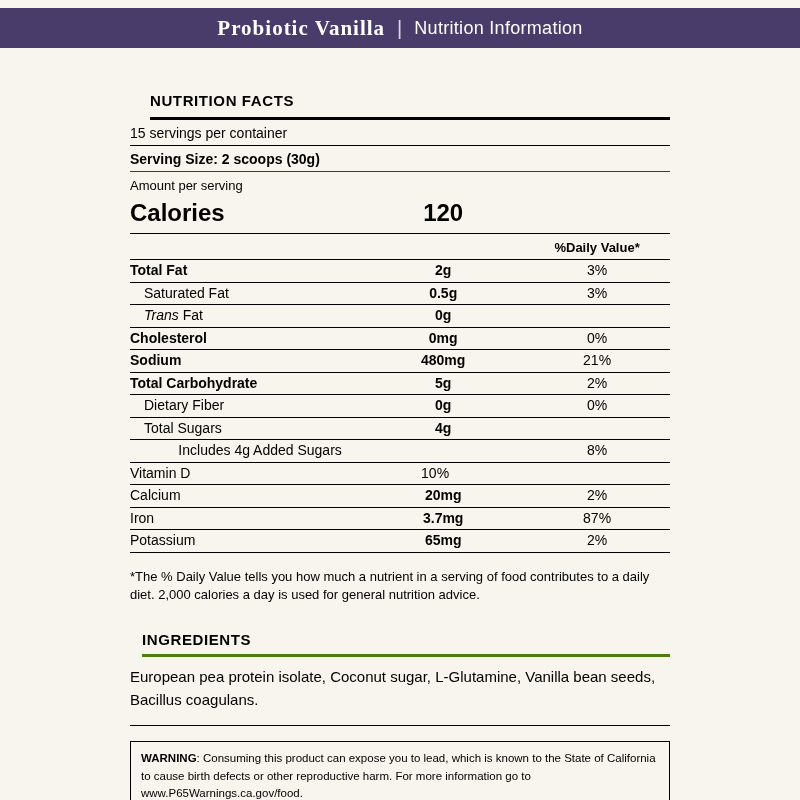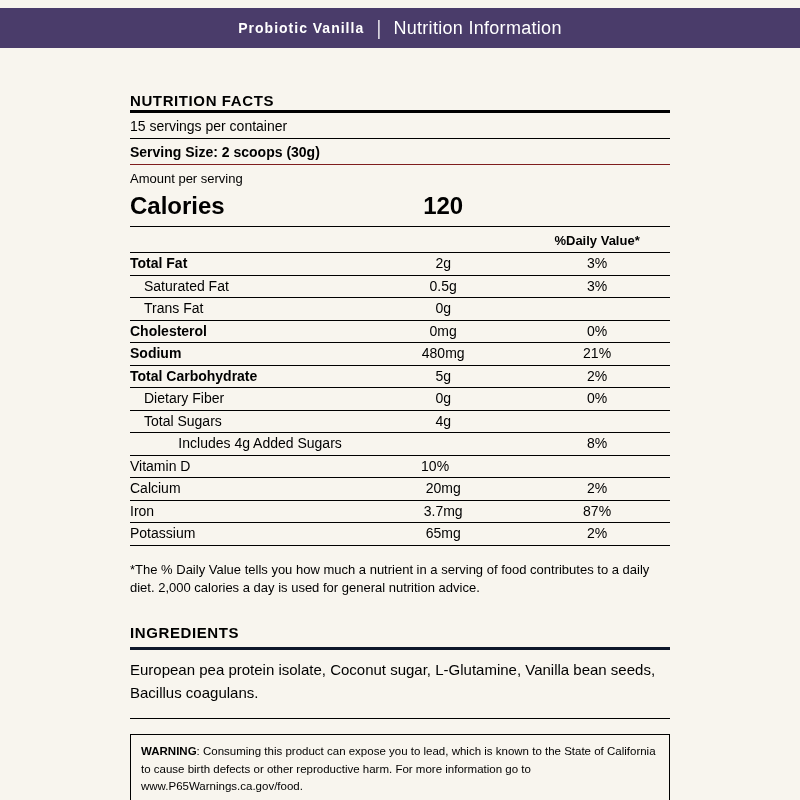--- a/index.html
+++ b/index.html
@@ -14,37 +14,38 @@
     margin-top: 8px;
     height: 40px;
     background: var(--header-bg, #4a3c6a);
     color: #fff;
     display: flex;
     align-items: center;
     justify-content: center;
     gap: 12px;
   }
   .product-name {
-    font-family: Liberation Sans, sans-serif;
-    font-weight: bold;
-    font-size: 14px;
+    font-family: Liberation Serif, serif;
+    font-weight: bold;
+    font-size: 21px;
     letter-spacing: 1px;
   }
   .separator { font-size: 20px; font-weight: 300; opacity: .8; }
   .subtitle { font-size: 18px; font-weight: 400; letter-spacing: .3px; }
 
   
   .label { width: 540px; margin: 44px auto 0; }
 
   .nf-title {
     font-size: 15px;
     font-weight: bold;
     letter-spacing: .6px;
-    padding-bottom: 1px;
+    padding-bottom: 8px;
     border-bottom: 3px solid #000;
+    margin-left: 20px;
   }
   .servings {
     font-size: 14px;
     padding: 5px 0 4px;
     border-bottom: 1px solid #000;
   }
   .serving-size {
     font-size: 14px;
     font-weight: bold;
     padding: 5px 0 4px;
@@ -74,40 +75,41 @@
 
   .nutrient-row {
     display: flex;
     align-items: baseline;
     font-size: 14px;
     padding: 2px 0;
     line-height: 1.25;
     border-bottom: 1px solid #000;
   }
   .nutrient-label { width: 43%; }
-  .nutrient-amount { width: 30%; text-align: center; }
+  .nutrient-amount { width: 30%; text-align: center; font-weight: bold; }
   .nutrient-dv { width: 27%; text-align: center; }
   .indent-1 .nutrient-label { padding-left: 14px; }
   .indent-2 .nutrient-label { padding-left: 28px; text-align: center; }
   .bold-label .nutrient-label { font-weight: bold; }
-  .label-italic { }
+  .label-italic { font-style: italic; }
 
   .footnote {
     font-size: 13px;
     line-height: 1.45;
     margin-top: 15px;
   }
 
   .ing-title {
     margin-top: 26px;
     font-size: 15px;
     font-weight: bold;
     letter-spacing: .6px;
     padding-bottom: 6px;
-    border-bottom: 3px solid #0f172a;
+    border-bottom: 3px solid #4d7c0f;
+    margin-left: 12px;
   }
   .ing-text {
     font-size: 15px;
     line-height: 1.55;
     padding: 8px 0 13px;
     border-bottom: 1px solid #000;
   }
 
   .warning-box {
     margin-top: 15px;

